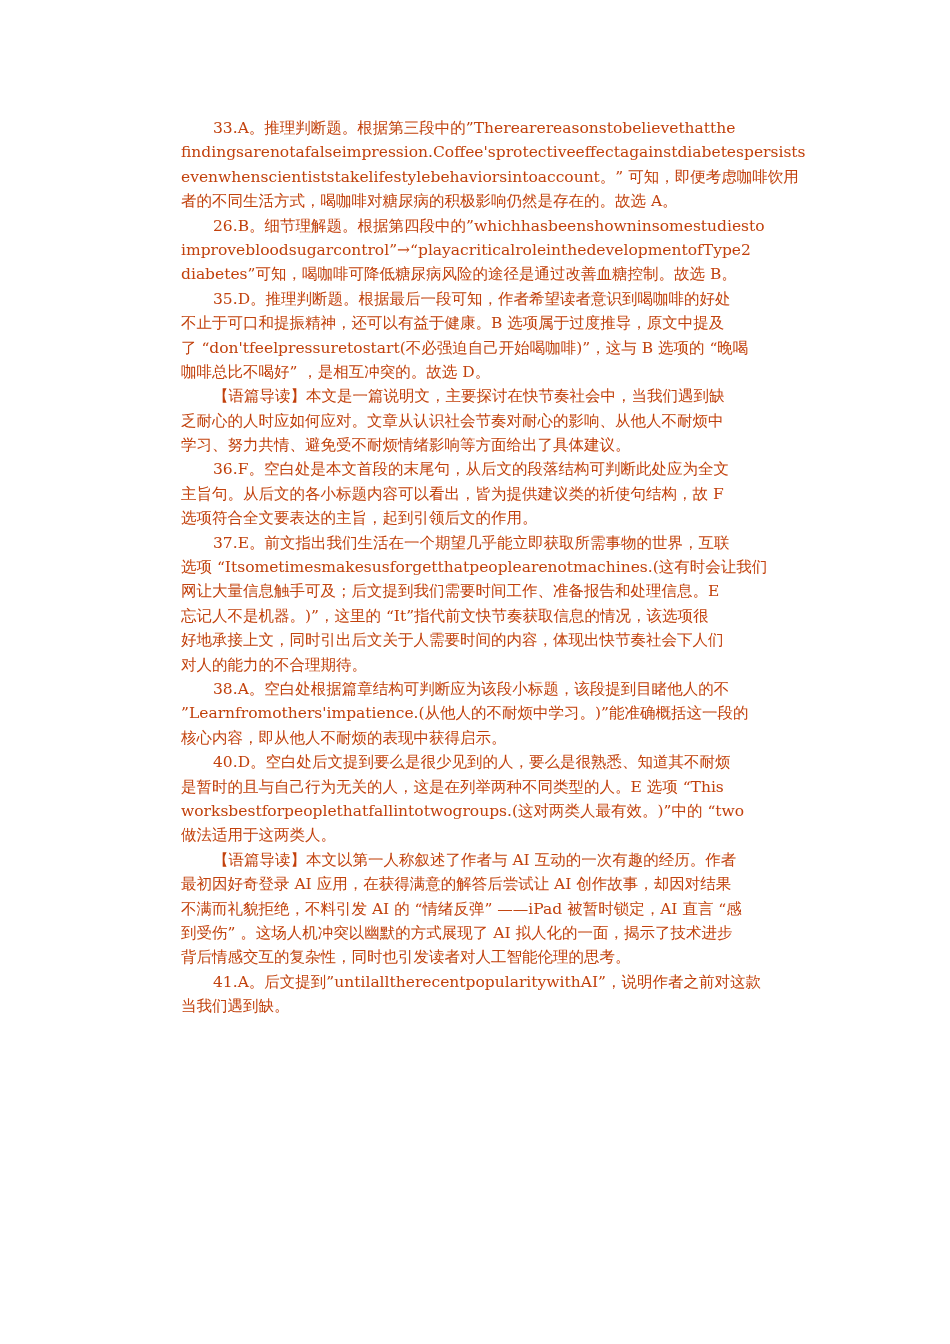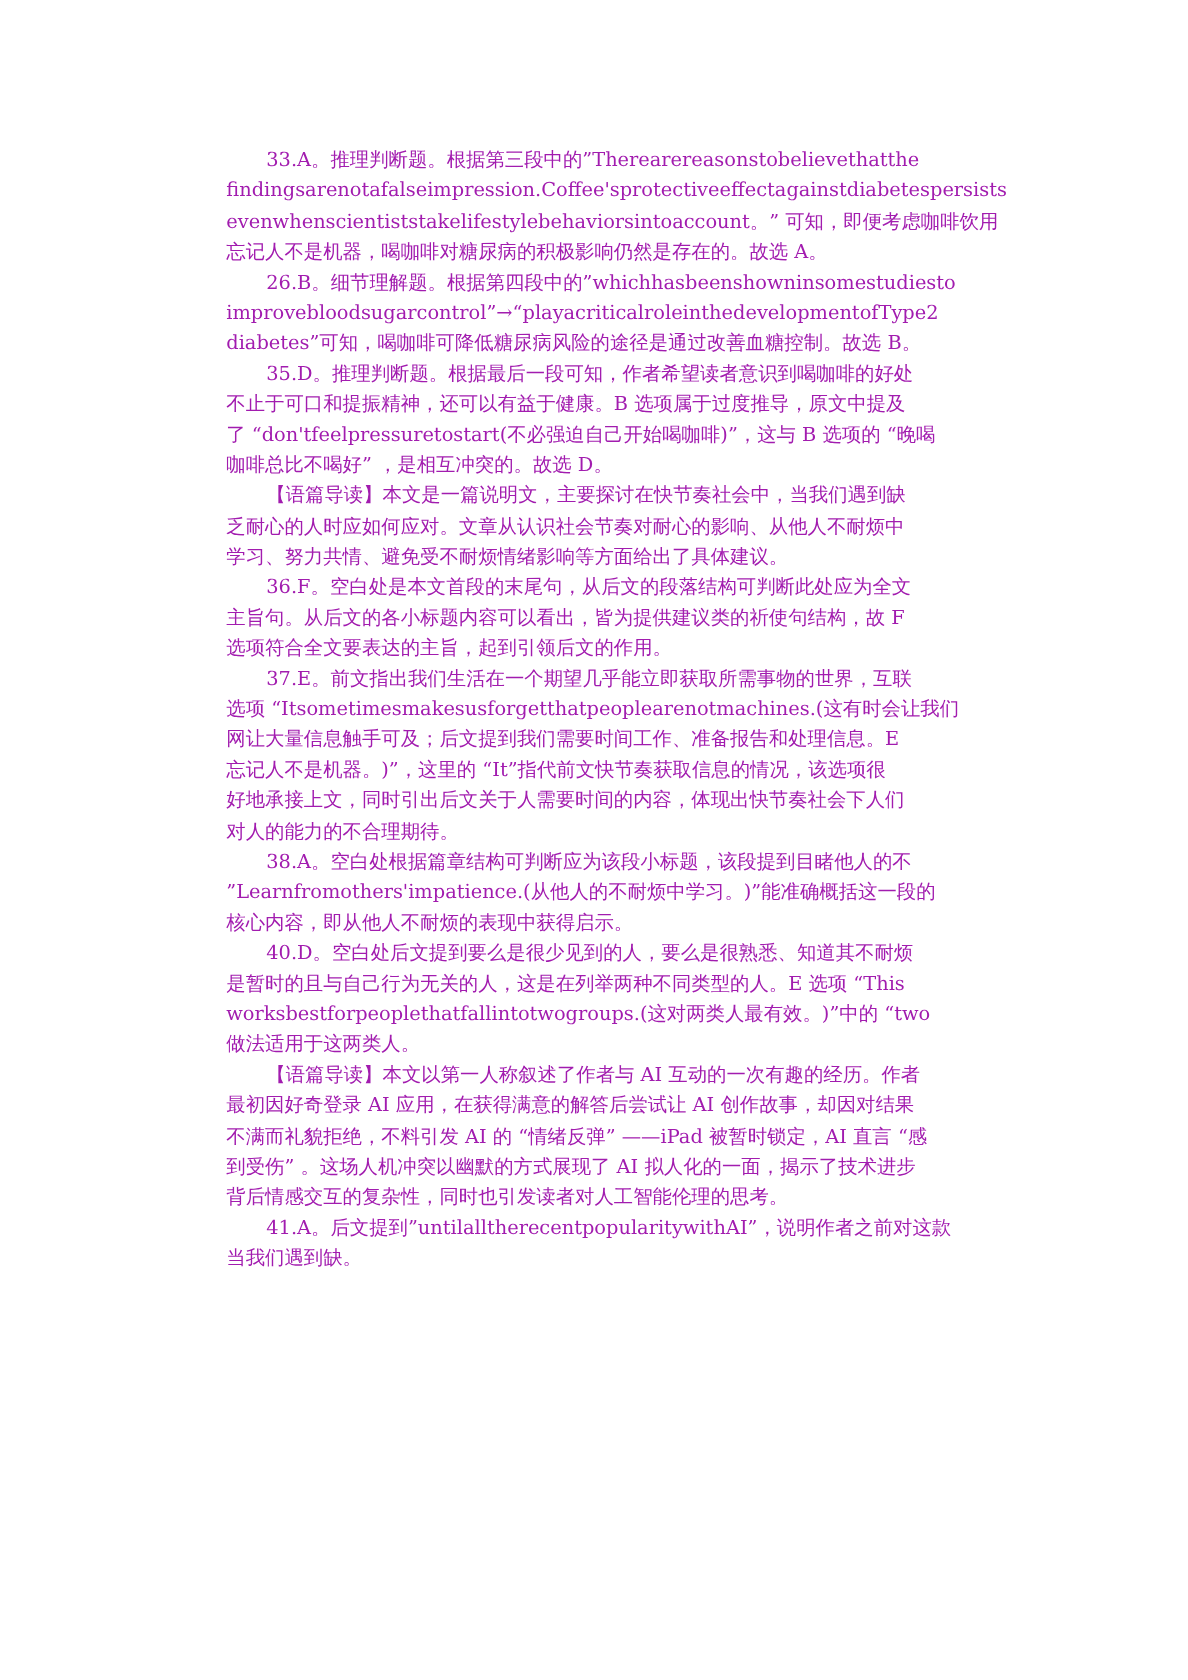--- a/index.html
+++ b/index.html
@@ -5,36 +5,36 @@
   html, body { margin: 0; padding: 0; background: #ffffff; }
   body { width: 950px; height: 1344px; position: relative; overflow: hidden; }
   .page {
     position: absolute;
     left: 181px;
     top: 116px;
     width: 592px;
     font-family: "DejaVu Serif", "Liberation Serif", serif;
     font-size: 15.5px;
     line-height: 24.4px;
-    color: #a21caf;
+    color: #c2410c;
   }
   .para { margin: 0; padding: 0; }
   .line { display: block; white-space: nowrap; overflow: visible; height: 24.4px; }
   .line.indent { padding-left: 32px; }
 </style>
 </head>
 <body>
 
 <div class="page">
 
   <div class="para">
     <span class="line indent">33.A。推理判断题。根据第三段中的”Therearereasonstobelievethatthe</span>
     <span class="line">findingsarenotafalseimpression.Coffee'sprotectiveeffectagainstdiabetespersists</span>
     <span class="line">evenwhenscientiststakelifestylebehaviorsintoaccount。” 可知，即便考虑咖啡饮用</span>
-    <span class="line">忘记人不是机器，喝咖啡对糖尿病的积极影响仍然是存在的。故选 A。</span>
+    <span class="line">者的不同生活方式，喝咖啡对糖尿病的积极影响仍然是存在的。故选 A。</span>
   </div>
 
   <div class="para">
     <span class="line indent">26.B。细节理解题。根据第四段中的”whichhasbeenshowninsomestudiesto</span>
     <span class="line">improvebloodsugarcontrol”→“playacriticalroleinthedevelopmentofType2</span>
     <span class="line">diabetes”可知，喝咖啡可降低糖尿病风险的途径是通过改善血糖控制。故选 B。</span>
   </div>
 
   <div class="para">
     <span class="line indent">35.D。推理判断题。根据最后一段可知，作者希望读者意识到喝咖啡的好处</span>

